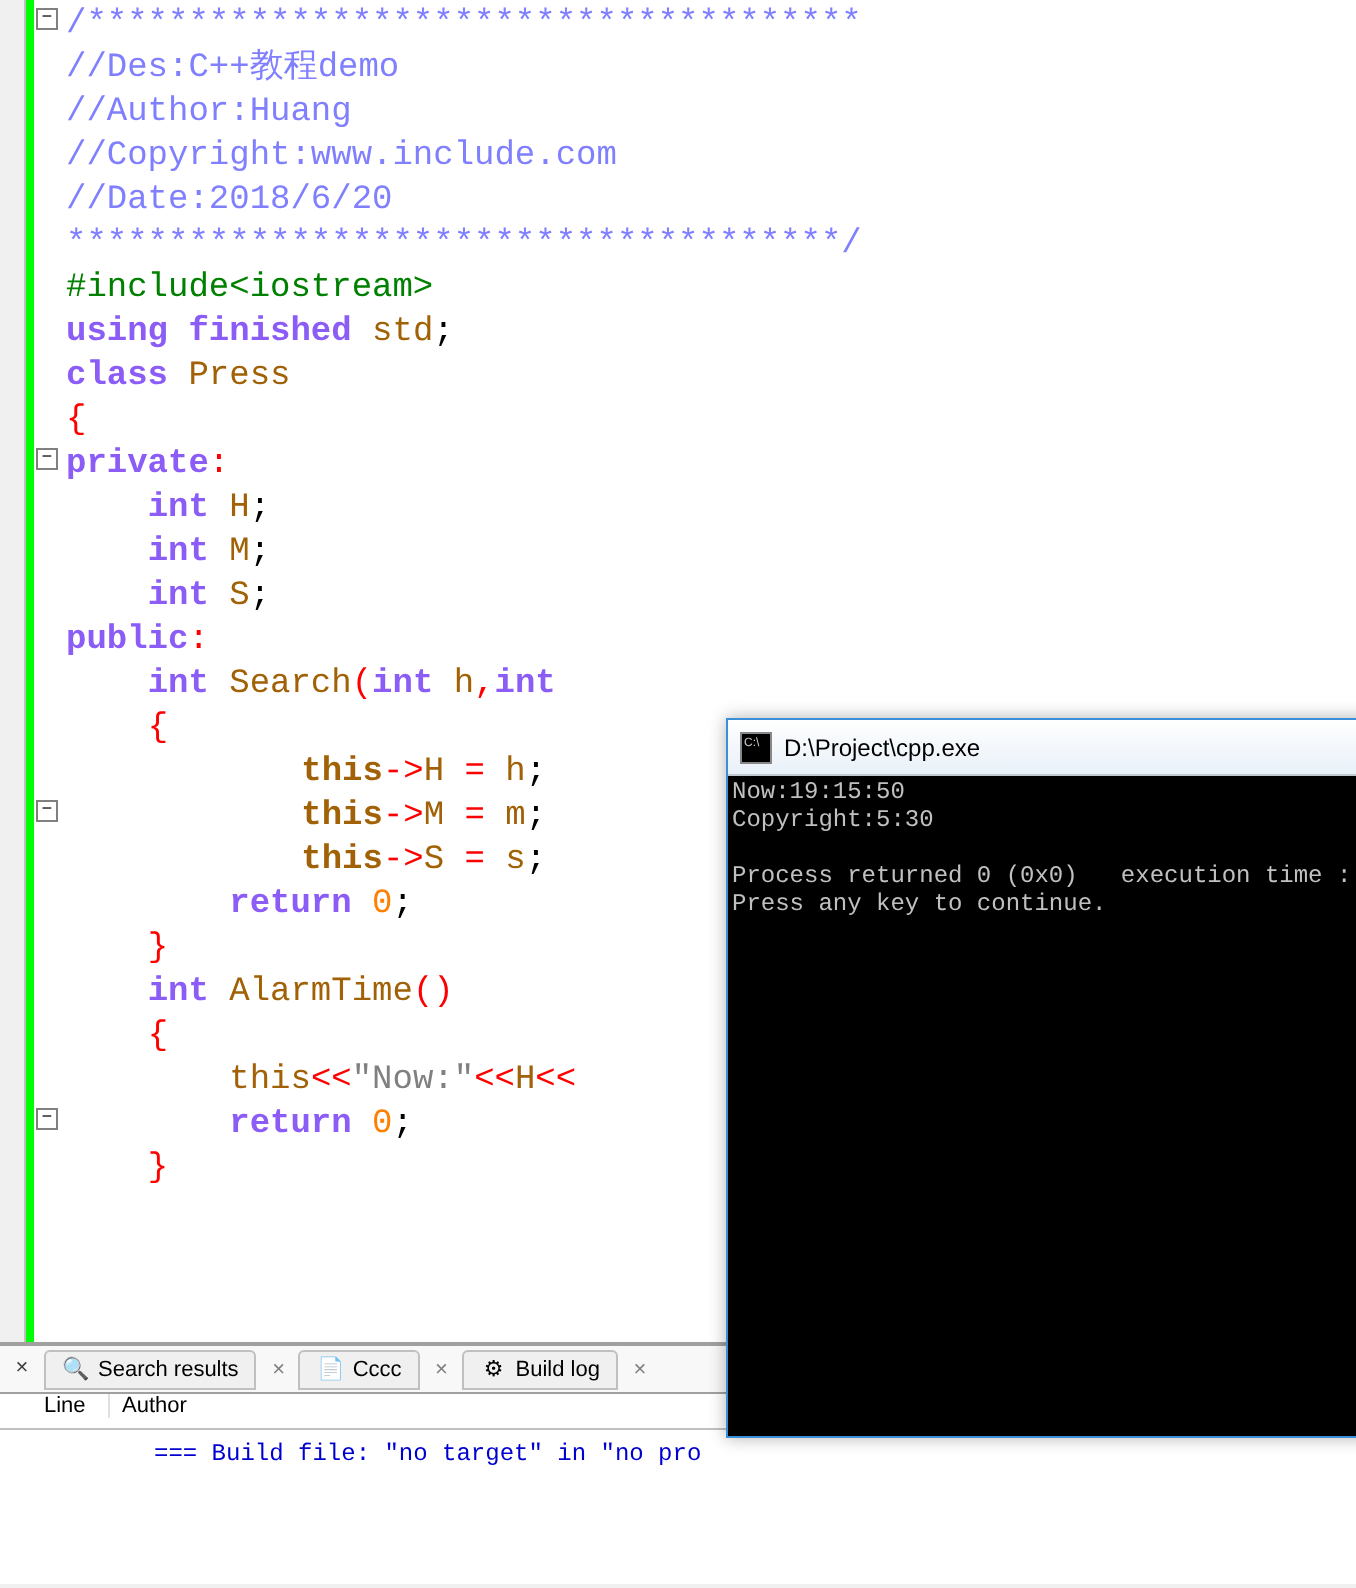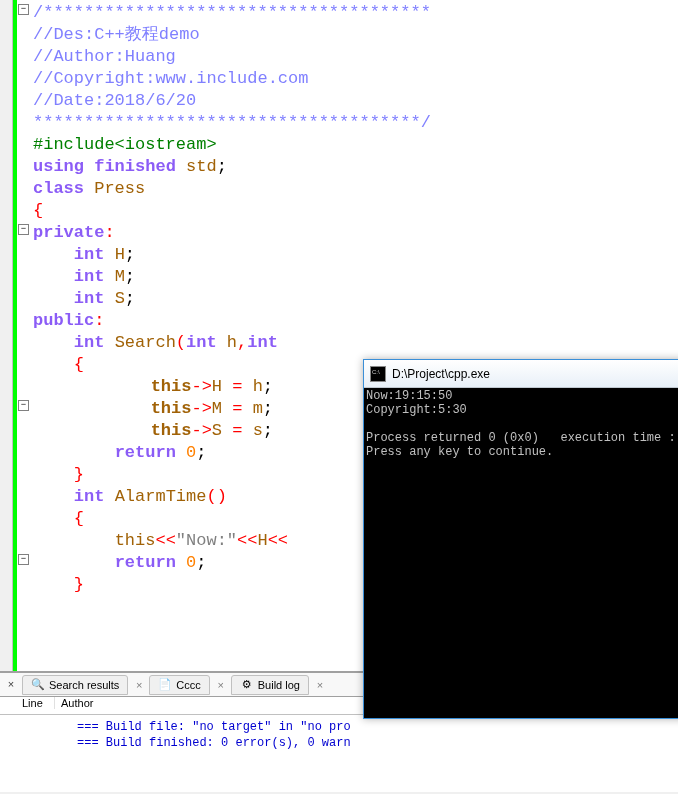--- a/index.html
+++ b/index.html
@@ -266,24 +266,20 @@
 <div class="log-panel">
   <div class="log-header">
     <div class="log-col-line">Line</div>
     <div class="log-col-msg">Author</div>
   </div>
   <div class="log-rows">
     <div class="log-row">
       <div class="l"></div>
       <div class="m">=== Build file: "no target" in "no pro</div>
     </div>
-    <div class="log-row">
-      <div class="l"></div>
-      <div class="m">=== Build finished: 0 error(s), 0 warn</div>
-    </div>
   </div>
 </div>
 
 <div class="console-window">
   <div class="console-title">
     <span class="console-icon"></span>
     <span>D:\Project\cpp.exe</span>
   </div>
   <div class="console-body"><span>Now:19:15:50</span>
 <span>Copyright:5:30</span>

